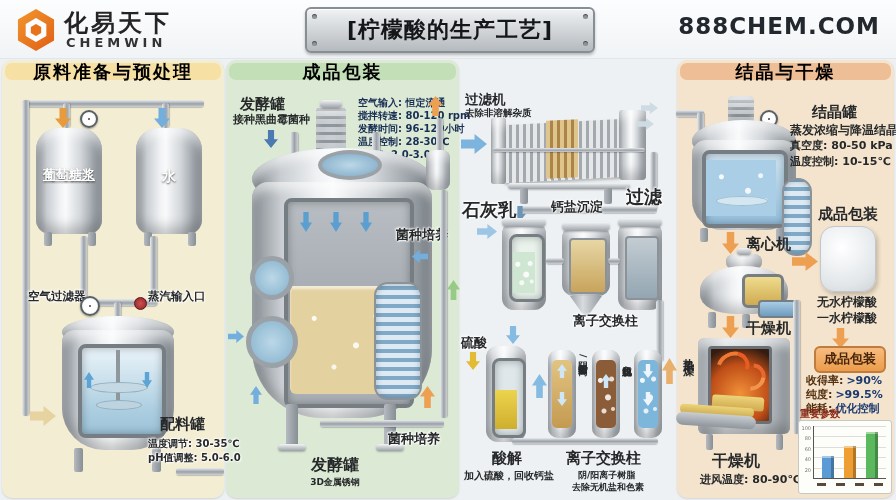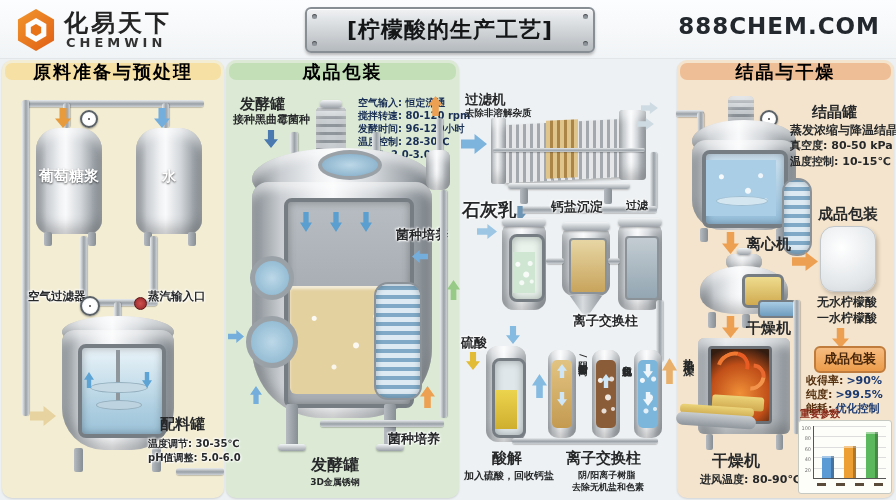--- a/index.html
+++ b/index.html
@@ -74,21 +74,21 @@
 
   <div class="pipe" style="left:22px;top:100px;width:182px;height:7px;"></div>
   <div class="pipev" style="left:22px;top:100px;width:7px;height:316px;"></div>
   <div class="pipev" style="left:63px;top:103px;width:7px;height:25px;"></div>
   <div class="pipev" style="left:162px;top:103px;width:7px;height:25px;"></div>
   <div class="arrow a-down" style="left:55px;top:108px;width:16px;height:20px;background:#e89b3c;"></div>
   <div class="arrow a-down" style="left:154px;top:108px;width:16px;height:20px;background:#74aedd;"></div>
   <div class="gauge" style="left:80px;top:110px;width:14px;height:14px;"></div>
 
   <div class="tank" style="left:36px;top:128px;width:66px;height:106px;border-radius:22px 22px 14px 14px;"></div>
-  <div class="lbl" style="left:36px;top:168px;width:66px;text-align:center;font-size:15px;color:#fff;text-shadow:0 1px 2px rgba(0,0,0,.65);">葡萄糖浆</div>
+  <div class="lbl" style="left:36px;top:168px;width:66px;text-align:center;font-size:13px;color:#fff;text-shadow:0 1px 2px rgba(0,0,0,.65);text-decoration:underline;">葡萄糖浆</div>
   <div class="leg" style="left:44px;top:232px;width:8px;height:14px;"></div>
   <div class="leg" style="left:88px;top:232px;width:8px;height:14px;"></div>
 
   <div class="tank" style="left:136px;top:128px;width:66px;height:106px;border-radius:22px 22px 14px 14px;"></div>
   <div class="lbl" style="left:136px;top:168px;width:66px;text-align:center;font-size:14px;color:#fff;text-shadow:0 1px 2px rgba(0,0,0,.65);">水</div>
   <div class="leg" style="left:144px;top:232px;width:8px;height:14px;"></div>
   <div class="leg" style="left:188px;top:232px;width:8px;height:14px;"></div>
 
   <div class="pipev" style="left:80px;top:236px;width:7px;height:70px;"></div>
   <div class="pipev" style="left:150px;top:236px;width:7px;height:70px;"></div>
@@ -190,21 +190,21 @@
   <div class="cap" style="left:502px;top:218px;width:44px;height:9px;"></div>
   <div class="win" style="left:509px;top:234px;width:30px;height:62px;background:#e9f3ec;border-width:3px;"></div>
   <div class="bubbles" style="position:absolute;left:513px;top:252px;width:22px;height:41px;background-color:#cfe6d2;"></div>
 
   <div class="lbl halo" style="left:551px;top:200px;font-size:13px;">钙盐沉淀</div>
   <div class="tank" style="left:562px;top:226px;width:48px;height:70px;border-radius:12px;"></div>
   <div class="cap" style="left:562px;top:222px;width:48px;height:9px;"></div>
   <div style="position:absolute;left:569px;top:238px;width:34px;height:52px;background:linear-gradient(#e7d6a4,#c8a45c);border-radius:4px;border:2px solid #8b9298;"></div>
   <div style="position:absolute;left:570px;top:296px;width:32px;height:20px;background:linear-gradient(90deg,#9aa1a7,#d8dcdf 40%,#8f969c);clip-path:polygon(0 0,100% 0,56% 100%,44% 100%);"></div>
 
-  <div class="lbl halo" style="left:626px;top:200px;font-size:11px;">过滤</div>
+  <div class="lbl halo" style="left:626px;top:187px;font-size:18px;">过滤</div>
   <div class="tank" style="left:618px;top:222px;width:44px;height:88px;border-radius:12px;"></div>
   <div class="cap" style="left:618px;top:218px;width:44px;height:9px;"></div>
   <div style="position:absolute;left:625px;top:236px;width:30px;height:60px;background:linear-gradient(#c3ccd2,#93a6b2);border-radius:4px;border:2px solid #8b9298;"></div>
 
   <div class="pipe" style="left:546px;top:258px;width:18px;height:6px;"></div>
   <div class="pipe" style="left:608px;top:258px;width:12px;height:6px;"></div>
   <div class="pipev" style="left:656px;top:300px;width:7px;height:62px;"></div>
 
   <div class="lbl halo" style="left:573px;top:314px;font-size:13px;">离子交换柱</div>
 

